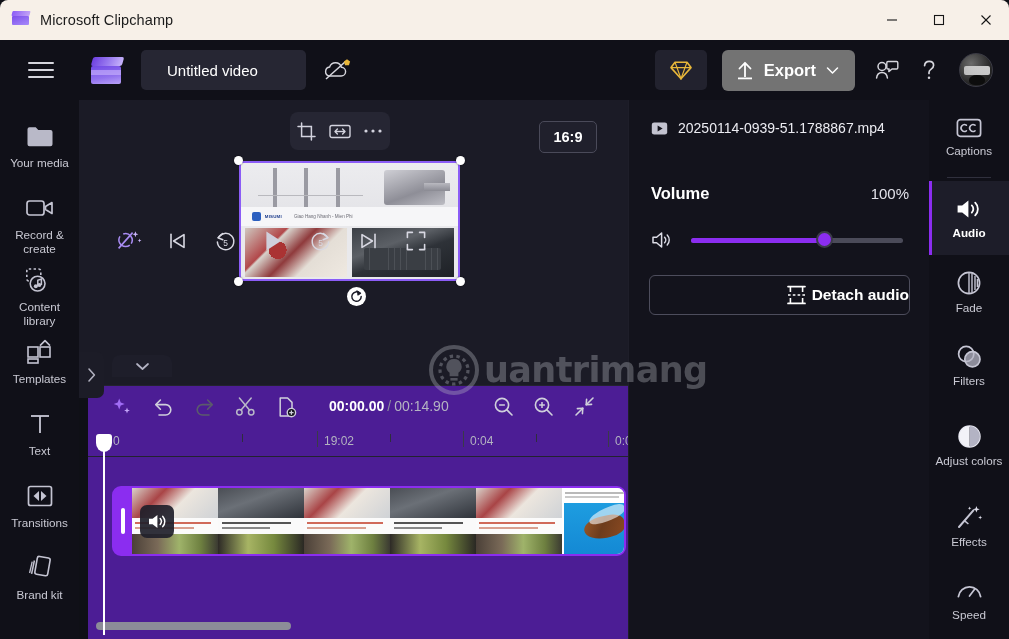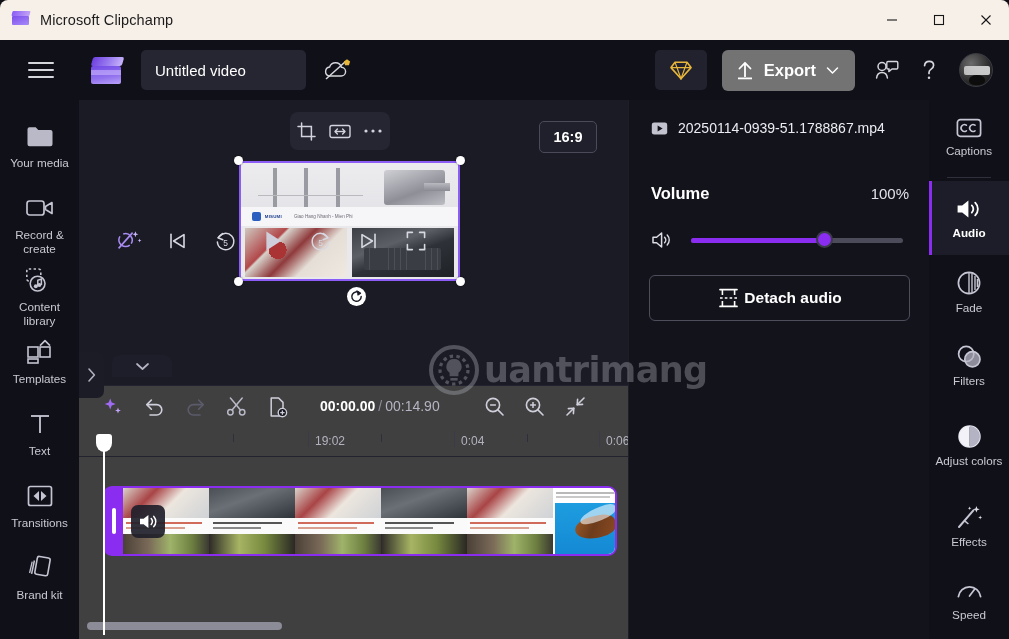--- a/index.html
+++ b/index.html
@@ -62,21 +62,21 @@
     border-radius: 2px;
   }
   .clap-lg .stripe {
     position: absolute; left: 0; top: 13px; width: 30px; height: 5px;
     background: rgba(210,190,255,.55);
   }
   .title-input {
     margin-left: 17px; width: 165px; height: 40px;
     background: #262633; border: none; border-radius: 5px;
     color: #fff; font-size: 15px; font-family: "Liberation Sans", sans-serif;
-    padding: 0 14px; outline: none;
+    padding: 0 26px; outline: none;
   }
   .cloud-off {
     margin-left: 15px; width: 34px; height: 30px; position: relative;
     display: flex; align-items: center; justify-content: center;
   }
   .spacer { flex: 1; }
   .premium-btn {
     width: 52px; height: 40px; background: #22222e; border: none; border-radius: 5px;
     display: flex; align-items: center; justify-content: center; cursor: pointer;
   }
@@ -232,22 +232,22 @@
     letter-spacing: -.6px; font-family: "DejaVu Sans", sans-serif;
   }
 
   
   .tl-tab {
     position: absolute; left: 112px; top: 355px; width: 60px; height: 22px;
     background: #1e1e2a; border-radius: 8px 8px 0 0;
     display: flex; align-items: center; justify-content: center; cursor: pointer; z-index: 5;
   }
   .timeline {
-    position: absolute; left: 79px; top: 385px; width: 549px; height: 254px;
-    background: #404040; border-top: 1px solid #23232f;
+    position: absolute; left: 88px; top: 385px; width: 549px; height: 254px;
+    background: #4c1d95; border-top: 1px solid #23232f;
   }
   .tl-toolbar { position: absolute; left: 0; top: 0; width: 549px; height: 41px; display: flex; align-items: center; }
   .tl-btn {
     width: 31px; height: 31px; display: flex; align-items: center; justify-content: center;
     cursor: pointer;
   }
   .timecode { position: absolute; left: 241px; top: 12px; font-size: 14px; white-space: nowrap; }
   .tc-cur { color: #fff; font-weight: bold; }
   .tc-sep { color: #8d8d9c; margin: 0 3px; }
   .tc-tot { color: #b4b4c2; }
@@ -384,23 +384,23 @@
   .slider-fill {
     position: absolute; left: 0; top: 0; height: 5px; width: 63%;
     background: #8b2df0; border-radius: 3px;
   }
   .slider-thumb {
     position: absolute; left: 63%; top: 50%; width: 17px; height: 17px;
     margin-left: -9px; margin-top: -9px; border-radius: 50%;
     background: #8b2df0; border: 2.5px solid #3b3b49; cursor: pointer;
   }
   .detach-btn {
-    position: absolute; left: 20px; top: 175px; width: 261px; height: 46px;
+    position: absolute; left: 20px; top: 175px; width: 261px; height: 40px;
     background: transparent; border: 1px solid #4d4d5c; border-radius: 6px;
-    display: flex; align-items: center; justify-content: center; gap: 4px; cursor: pointer;
+    display: flex; align-items: center; justify-content: flex-end; gap: 4px; cursor: pointer;
   }
   .detach-label { color: #fff; font-size: 15.5px; font-weight: bold; }
 
   
   .right-rail {
     position: absolute; left: 929px; top: 100px; width: 80px; height: 539px;
     background: #101018; overflow: hidden;
   }
   .rr-item {
     width: 80px; height: 74px; display: flex; flex-direction: column;

